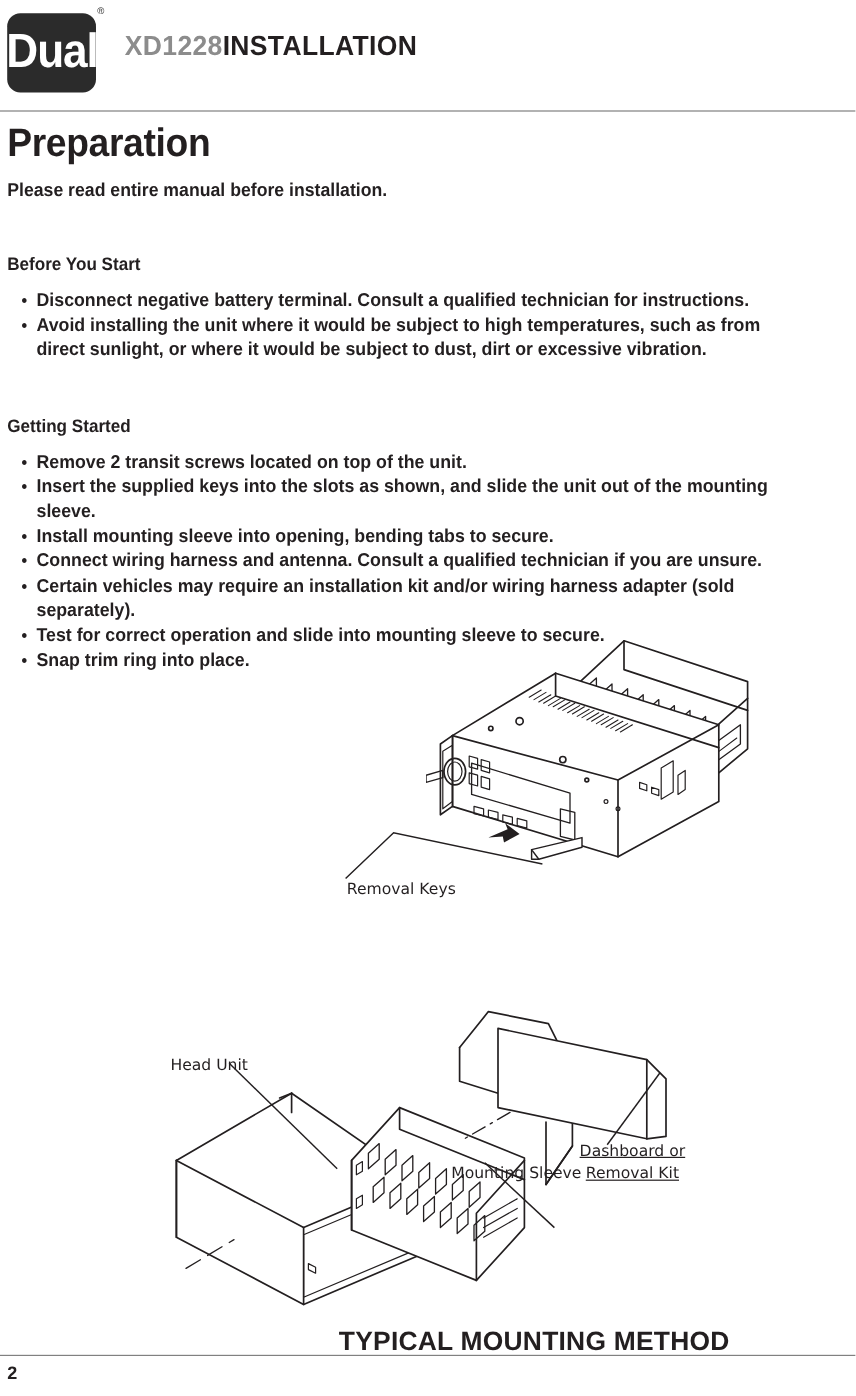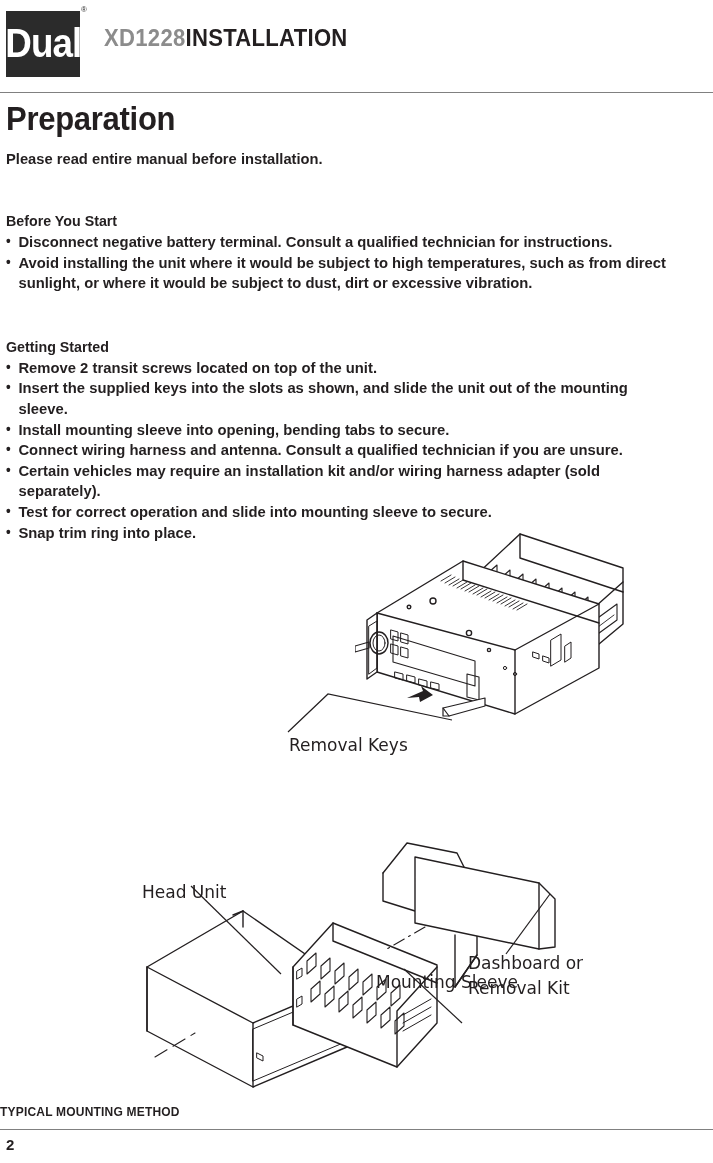--- a/index.html
+++ b/index.html
@@ -21,20 +21,21 @@
     width: 713px; height: 92px;
   }
   .logo-box {
     position: absolute;
     left: 6px; top: 11px;
     width: 74px; height: 66px;
     background: #2b2b2b;
     display: flex;
     align-items: center;
     justify-content: center;
+    border-radius: 11px;
   }
   .logo-text {
     color: #ffffff;
     font-family: "Liberation Sans Narrow", "Liberation Sans", sans-serif;
     font-weight: bold;
     font-size: 40px;
     letter-spacing: -1px;
     line-height: 1;
     transform: scaleX(0.92);
     padding-bottom: 2px;
@@ -96,21 +97,21 @@
   .block-heading {
     font-family: "Liberation Sans Narrow", "Liberation Sans", sans-serif;
     font-size: 15px;
     font-weight: bold;
     margin: 0 0 3px 0;
     transform: scaleX(0.95);
     transform-origin: left center;
   }
   ul.bullets {
     list-style: none;
-    margin: 0;
+    margin: 12px;
     padding: 0;
   }
   ul.bullets li {
     font-family: "Liberation Sans Narrow", "Liberation Sans", sans-serif;
     font-size: 15.5px;
     font-weight: bold;
     line-height: 1.33;
     padding-left: 13px;
     position: relative;
     transform: scaleX(0.955);
@@ -125,34 +126,34 @@
   }
   li.narrow { max-width: 360px; }
 
   
   .diagram { position: absolute; }
   .diagram svg { display: block; }
 
   .callout {
     position: absolute;
     font-family: "DejaVu Sans", sans-serif;
-    font-size: 17px;
+    font-size: 13px;
     color: #231f20;
     white-space: nowrap;
     line-height: 1.45;
   }
-  .callout.center { text-align: left; }
+  .callout.center { text-align: center; text-decoration: underline; }
 
   .figure-caption {
     position: absolute;
     left: 0; top: 1105px;
     width: 608px;
-    text-align: left;
-    font-family: "Liberation Sans Narrow", "Liberation Sans", sans-serif;
-    font-size: 12px;
+    text-align: right;
+    font-family: "Liberation Sans Narrow", "Liberation Sans", sans-serif;
+    font-size: 22px;
     font-weight: bold;
     letter-spacing: 0.2px;
   }
   .page-number {
     position: absolute;
     left: 6px; top: 1136px;
     font-family: "Liberation Sans Narrow", "Liberation Sans", sans-serif;
     font-size: 15px;
     font-weight: bold;
     color: #231f20;

